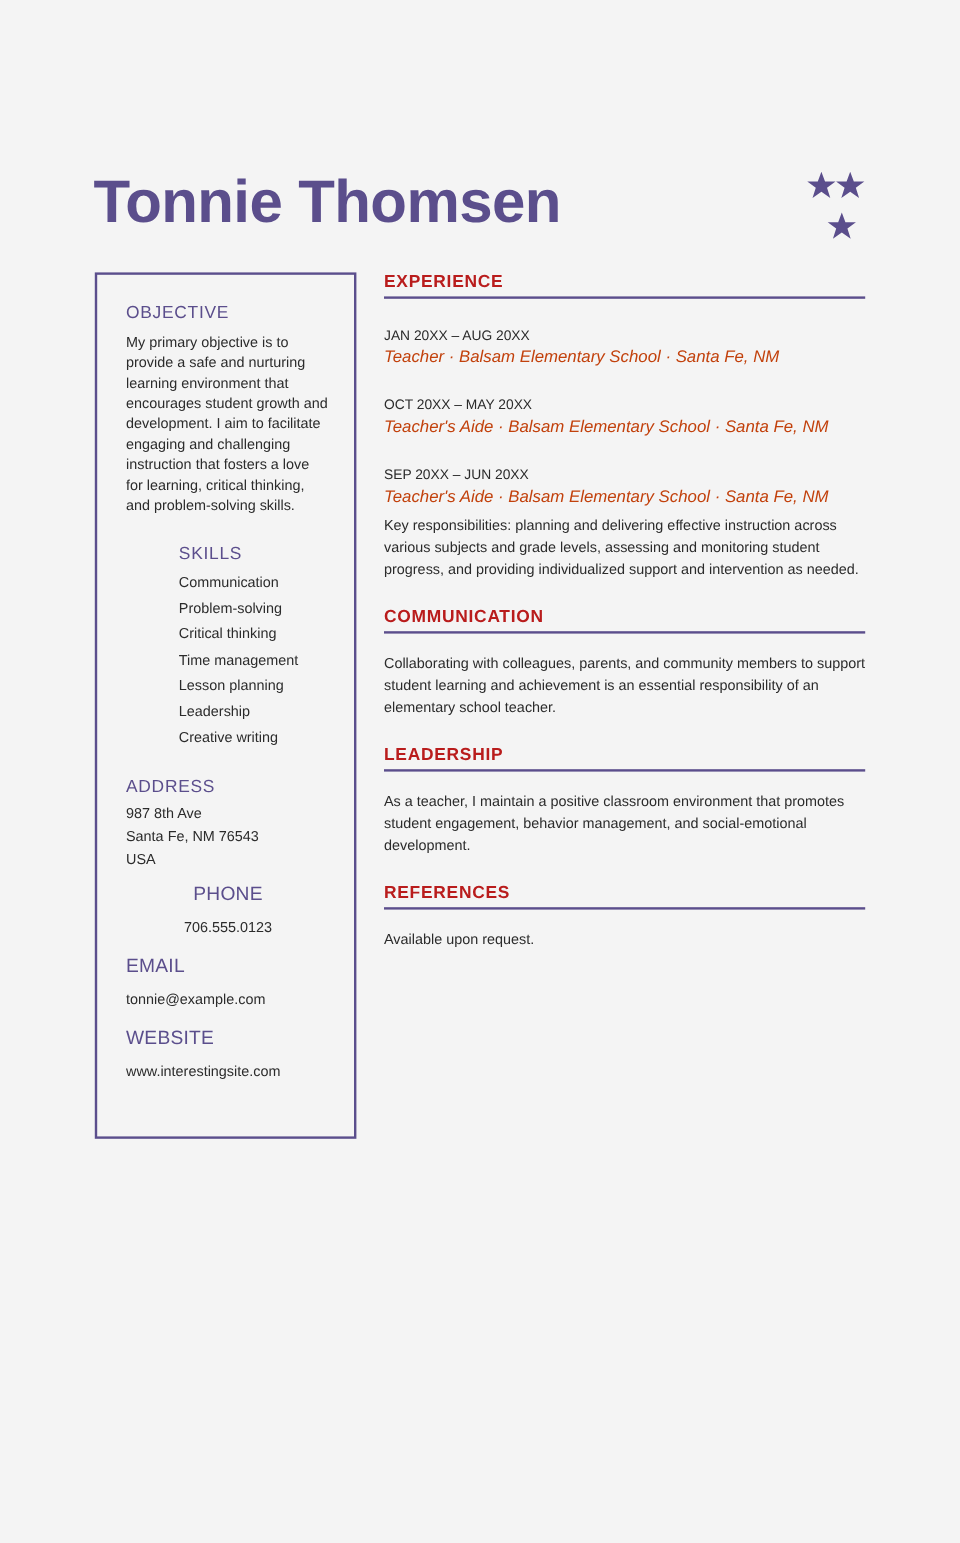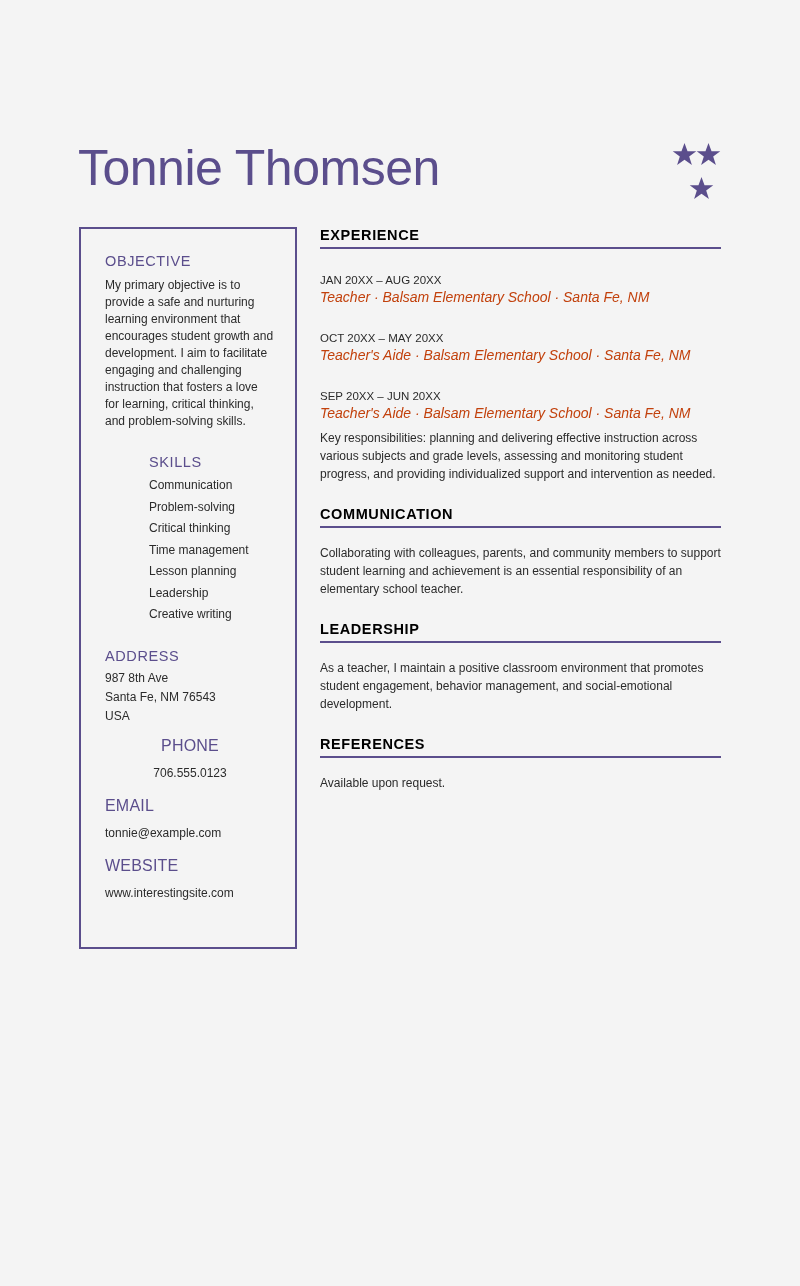--- a/index.html
+++ b/index.html
@@ -6,21 +6,21 @@
   body {
     width: 800px; height: 1286px;
     background: #f4f4f4;
     font-family: "Liberation Sans", sans-serif;
     color: #2b2b2b;
     position: relative;
     overflow: hidden;
   }
   .name {
     position: absolute; left: 78px; top: 138px;
-    font-size: 50px; font-weight: normal; color: #5b4e8c;
+    font-size: 50px; font-weight: bold; color: #5b4e8c;
     letter-spacing: -0.5px; line-height: 60px; margin: 0;
   }
   .stars { position: absolute; left: 672px; top: 142px; width: 52px; height: 62px; }
   .star { position: absolute; width: 25px; height: 25px; }
   .star svg { width: 100%; height: 100%; display: block; }
   .sidebar {
     position: absolute; left: 79px; top: 227px;
     width: 214px; height: 718px;
     border: 2px solid #5b4e8c;
     box-sizing: content-box;
@@ -32,21 +32,21 @@
   }
   .side-h.big { font-size: 16px; letter-spacing: 0.2px; margin-bottom: 10px; }
   .side-p { font-size: 12px; line-height: 17px; margin: 0; color: #2b2b2b; }
   .skill-list { list-style: none; margin: 0; padding: 0; }
   .skill-list li { font-size: 12px; line-height: 21.5px; }
   .addr { font-size: 12px; line-height: 19px; }
   .contact-val { font-size: 12px; line-height: 17px; }
 
   .main { position: absolute; left: 320px; top: 227px; width: 401px; }
   .sec-h {
-    font-size: 14.5px; font-weight: bold; color: #000000; letter-spacing: 0.6px;
+    font-size: 14.5px; font-weight: bold; color: #b91c1c; letter-spacing: 0.6px;
     margin: 0; padding: 0 0 4px 0;
     border-bottom: 2px solid #5b4e8c;
   }
   .job { margin-top: 24px; }
   .job-date { font-size: 11.5px; line-height: 15px; color: #2b2b2b; }
   .job-title { font-size: 14px; line-height: 19px; color: #c2410c; font-style: italic; }
   .body-p { font-size: 12px; line-height: 18px; margin: 0; color: #2b2b2b; }
 </style>
 </head>
 <body>

